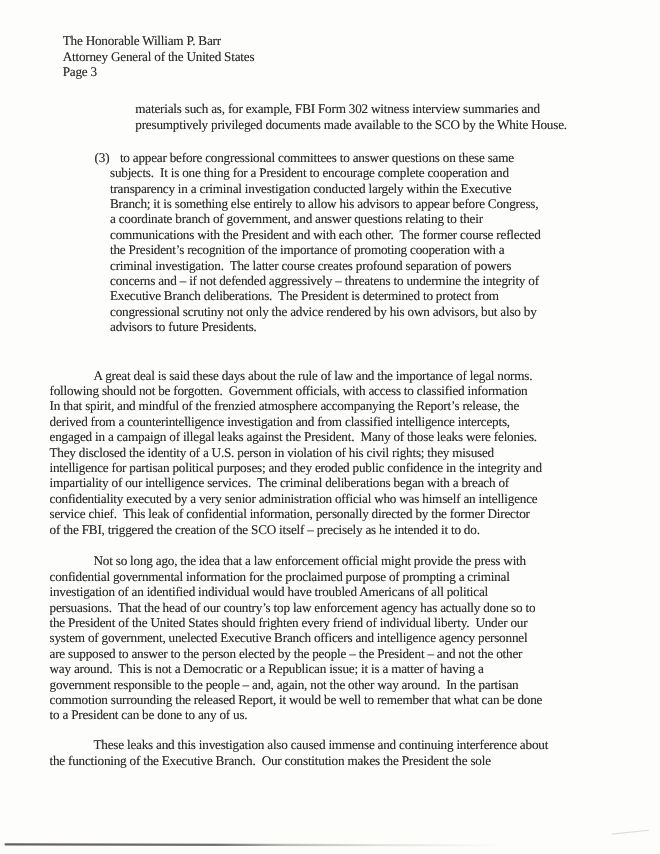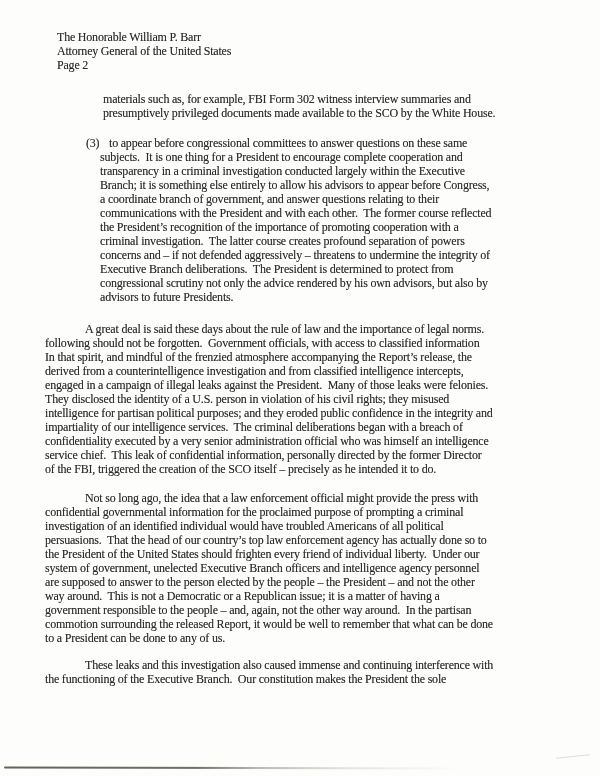--- a/index.html
+++ b/index.html
@@ -29,42 +29,42 @@
   .lines > div {
     white-space: pre;
   }
   
   .header {
     margin-left: 12px;
   }
   
   .continuation {
     margin-top: 20px;
-    margin-left: 58px;
+    margin-left: 78px;
   }
   
   .list-item {
     margin-top: 16px;
     margin-left: 55px;
     position: relative;
   }
   .list-item .marker {
     position: absolute;
     left: -14px;
     top: 0;
     white-space: pre;
   }
   .list-item .lines > div:first-child {
     text-indent: 9px;
   }
   
   .para .lines > div:first-child {
     text-indent: 40px;
   }
-  .para-1 { margin-top: 18px; }
+  .para-1 { margin-top: 30px; }
   .para-2 { margin-top: 15px; font-family: Liberation Serif, serif; }
   .para-3 { margin-top: 13px; }
   
   .scan-line {
     position: absolute;
     left: 4px;
     top: 767px;
     width: 455px;
     height: 2px;
     border-radius: 1px;
@@ -87,21 +87,21 @@
   }
 </style>
 </head>
 <body>
 
 <div class="page">
 
   <div class="header lines">
       <div>The Honorable William P. Barr</div>
       <div>Attorney General of the United States</div>
-      <div>Page 2</div>
+      <div>Page 3</div>
     </div>
 
   <div class="continuation lines">
       <div>materials such as, for example, FBI Form 302 witness interview summaries and</div>
       <div>presumptively privileged documents made available to the SCO by the White House.</div>
     </div>
 
   <div class="list-item">
     <span class="marker">(3)</span>
     <div class="lines">
@@ -147,21 +147,21 @@
         <div>are supposed to answer to the person elected by the people – the President – and not the other</div>
         <div>way around.  This is not a Democratic or a Republican issue; it is a matter of having a</div>
         <div>government responsible to the people – and, again, not the other way around.  In the partisan</div>
         <div>commotion surrounding the released Report, it would be well to remember that what can be done</div>
         <div>to a President can be done to any of us.</div>
       </div>
   </div>
 
   <div class="para para-3">
     <div class="lines">
-        <div>These leaks and this investigation also caused immense and continuing interference with</div>
+        <div>These leaks and this investigation also caused immense and continuing interference about</div>
         <div>the functioning of the Executive Branch.  Our constitution makes the President the sole</div>
       </div>
   </div>
 
 </div>
 
 <div class="scan-line"></div>
 <div class="scan-fleck"></div>
 
 </body></html>

